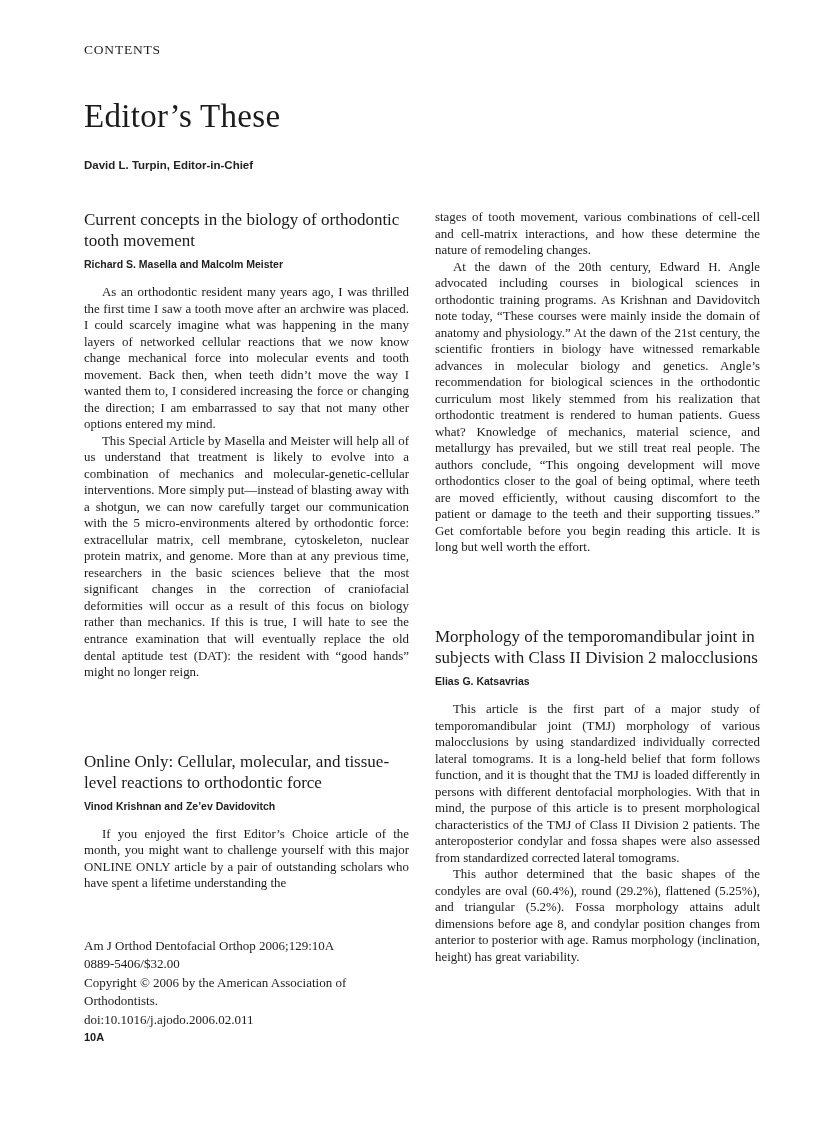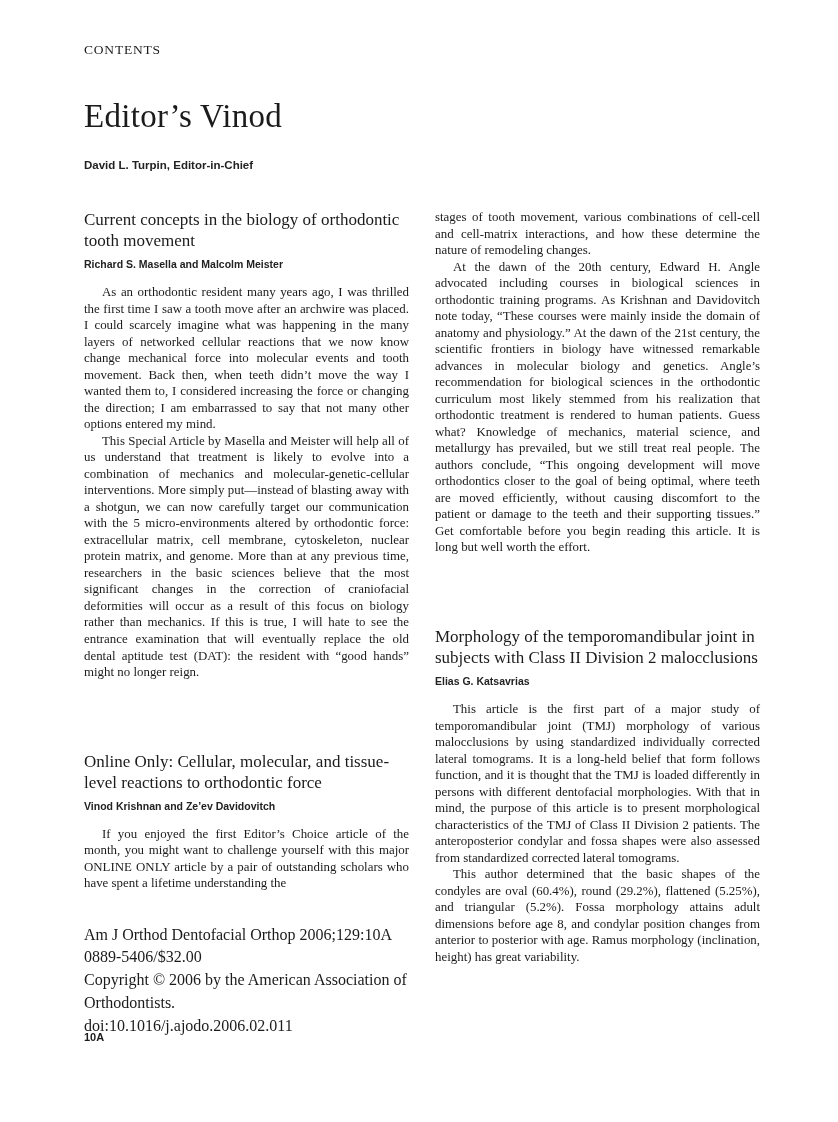--- a/index.html
+++ b/index.html
@@ -63,39 +63,39 @@
   .body-par {
     font-size: 12.9px;
     line-height: 1.28;
     text-align: justify;
     hyphens: auto;
     -webkit-hyphens: auto;
   }
   .indent { text-indent: 18px; }
   .footnote {
     margin-top: auto;
-    font-size: 16px;
+    font-size: 13px;
     line-height: 1.42;
     padding-bottom: 2px;
   }
   .page-number {
     font-family: "Liberation Sans", sans-serif;
     font-weight: bold;
     font-size: 11px;
     margin-top: 0;
   }
 </style>
 </head>
 <body>
 
 <div class="page">
 
   <div class="contents-label">CONTENTS</div>
 
-  <h1 class="page-title">Editor’s Vinod</h1>
+  <h1 class="page-title">Editor’s These</h1>
 
   <div class="byline">David L. Turpin, Editor-in-Chief</div>
 
   <div class="columns">
 
     <div class="col">
 
       <section class="article first">
         <h2 class="article-heading">Current concepts in the biology of orthodontic tooth movement</h2>
         <div class="authors">Richard S. Masella and Malcolm Meister</div>

